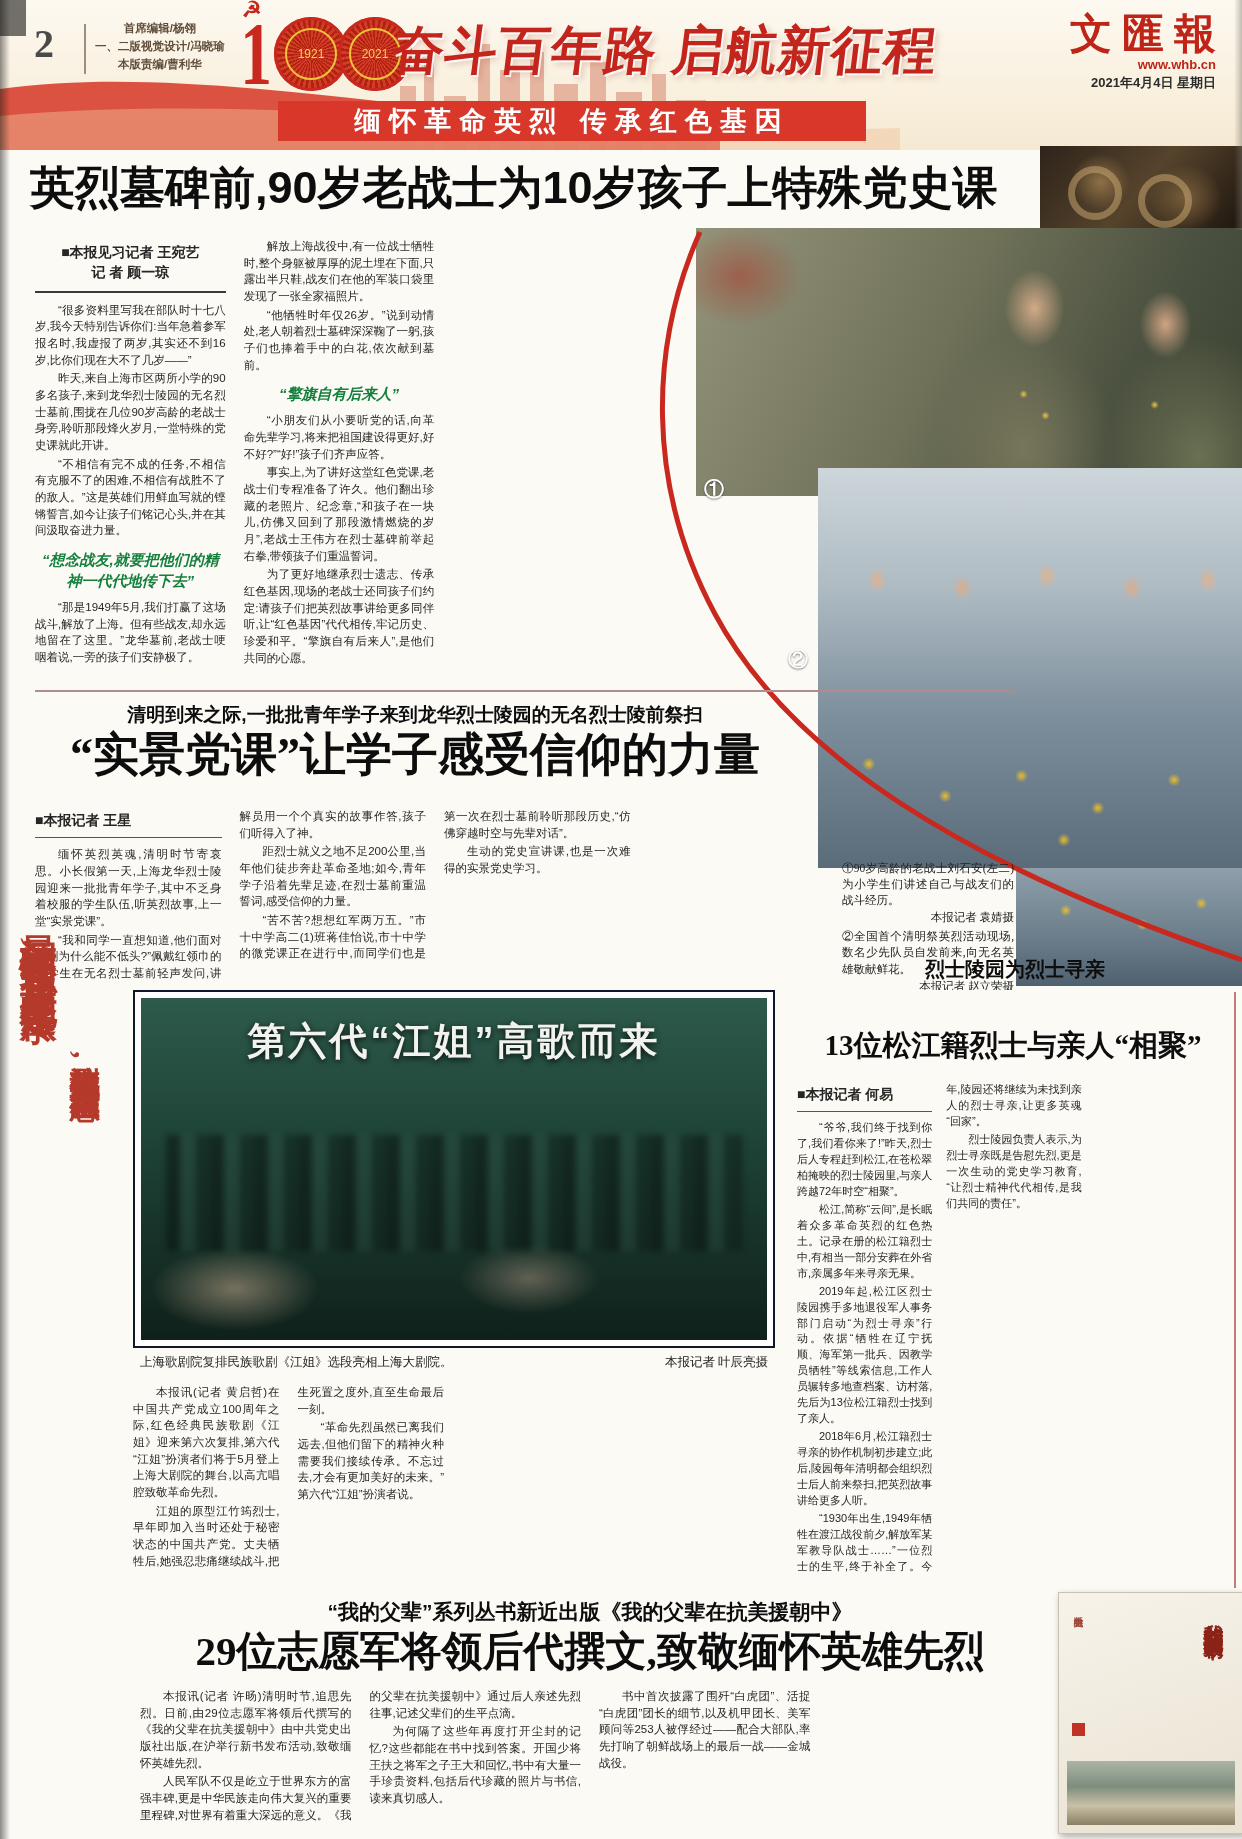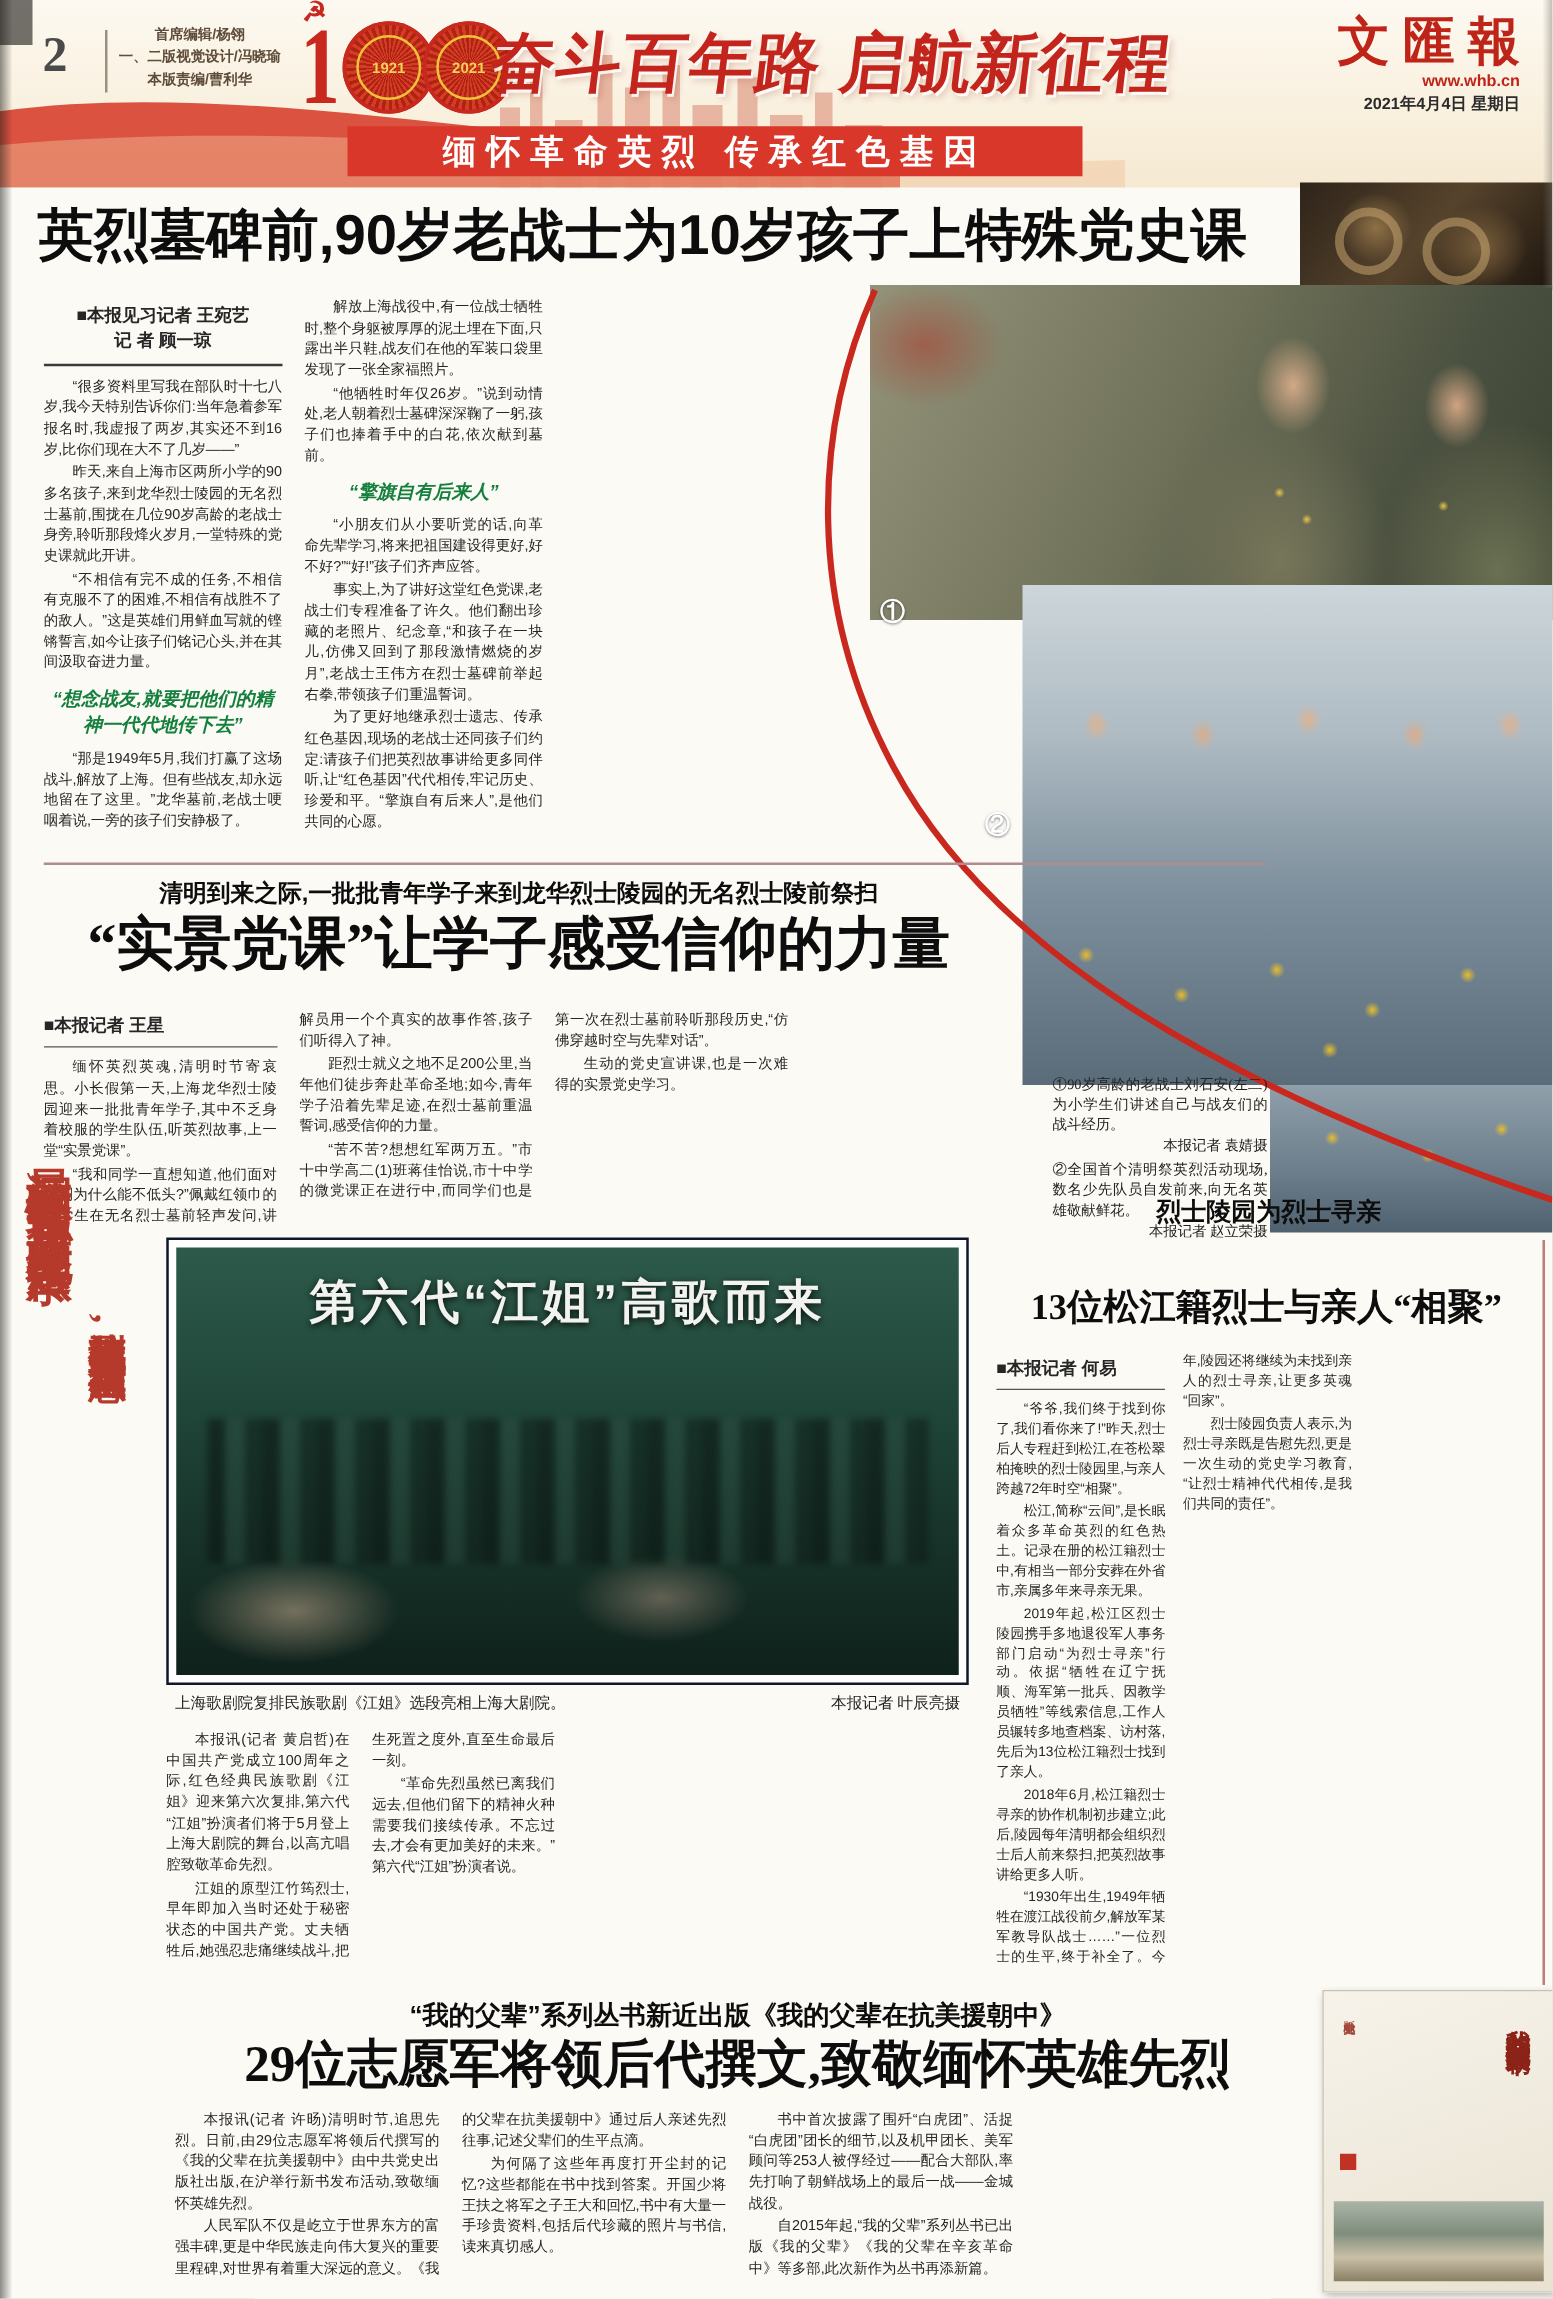--- a/index.html
+++ b/index.html
@@ -16,21 +16,21 @@
            color:#5f4c39;line-height:1.55;text-align:center;}
   .logo{position:absolute;left:234px;top:14px;display:flex;align-items:center;}
   .logo-one{position:relative;font-family:"Liberation Serif",serif;font-size:88px;line-height:.92;
             font-weight:900;color:#c8281e;transform:scaleX(.72);}
   .emblem{position:absolute;left:6px;top:-14px;font-size:22px;color:#c8281e;transform:scaleX(1.4);}
   .ring{width:74px;height:74px;border-radius:50%;margin-left:-4px;
         background:repeating-conic-gradient(#d23c28 0 5deg,#b0230f 5deg 10deg);
         box-shadow:inset 0 0 0 3px #c8281e;display:flex;align-items:center;justify-content:center;}
   .ring + .ring{margin-left:-10px;}
   .ring span{width:48px;height:48px;border:2px solid #f0c23c;border-radius:50%;
-             color:#f6cf55;font-size:12px;font-weight:700;display:flex;align-items:center;justify-content:center;}
+             color:#f6cf55;font-size:12px;font-weight:400;display:flex;align-items:center;justify-content:center;}
   .banner{position:absolute;left:392px;top:16px;font-size:52px;font-weight:900;color:#c3251c;
           white-space:nowrap;transform:skewX(-7deg);letter-spacing:1px;
           text-shadow:2px 2px 0 rgba(255,255,255,.85),4px 4px 6px rgba(150,60,30,.25);}
   .mast{position:absolute;right:26px;top:12px;text-align:right;}
   .mast-name{font-family:"Liberation Serif",serif;font-size:42px;font-weight:900;color:#bf2418;
              letter-spacing:10px;margin-right:-10px;line-height:1.05;}
   .mast-site{color:#bf2418;font-weight:700;font-size:13px;margin-top:1px;}
   .mast-date{color:#2b2b2b;font-weight:700;font-size:13px;margin-top:2px;}
   .subban{position:absolute;left:278px;top:101px;width:588px;height:40px;background:#d8372a;
           color:#fff;font-size:27px;font-weight:900;letter-spacing:8px;
@@ -281,21 +281,20 @@
       <p class="p">烈士陵园负责人表示,为烈士寻亲既是告慰先烈,更是一次生动的党史学习教育,“让烈士精神代代相传,是我们共同的责任”。</p>
     </div>
 
   <div class="kick4">“我的父辈”系列丛书新近出版《我的父辈在抗美援朝中》</div>
   <div class="h4">29位志愿军将领后代撰文,致敬缅怀英雄先烈</div>
   <div class="colbox box-book">
       <p class="p">本报讯(记者 许旸)清明时节,追思先烈。日前,由29位志愿军将领后代撰写的《我的父辈在抗美援朝中》由中共党史出版社出版,在沪举行新书发布活动,致敬缅怀英雄先烈。</p>
       <p class="p">人民军队不仅是屹立于世界东方的富强丰碑,更是中华民族走向伟大复兴的重要里程碑,对世界有着重大深远的意义。《我的父辈在抗美援朝中》通过后人亲述先烈往事,记述父辈们的生平点滴。</p>
       <p class="p">为何隔了这些年再度打开尘封的记忆?这些都能在书中找到答案。开国少将王扶之将军之子王大和回忆,书中有大量一手珍贵资料,包括后代珍藏的照片与书信,读来真切感人。</p>
       <p class="p">书中首次披露了围歼“白虎团”、活捉“白虎团”团长的细节,以及机甲团长、美军顾问等253人被俘经过——配合大部队,率先打响了朝鲜战场上的最后一战——金城战役。</p>
-      <p class="p">自2015年起,“我的父辈”系列丛书已出版《我的父辈》《我的父辈在辛亥革命中》等多部,此次新作为丛书再添新篇。</p>
     </div>
   <div class="book">
     <div class="book-title">我的父辈在抗美援朝中</div>
     <div class="book-pub">中共党史出版社</div>
     <div class="seal"></div>
     <div class="book-art"></div>
   </div>
 
   <div class="edgeL"></div>
   <div class="cornerTL"></div>

